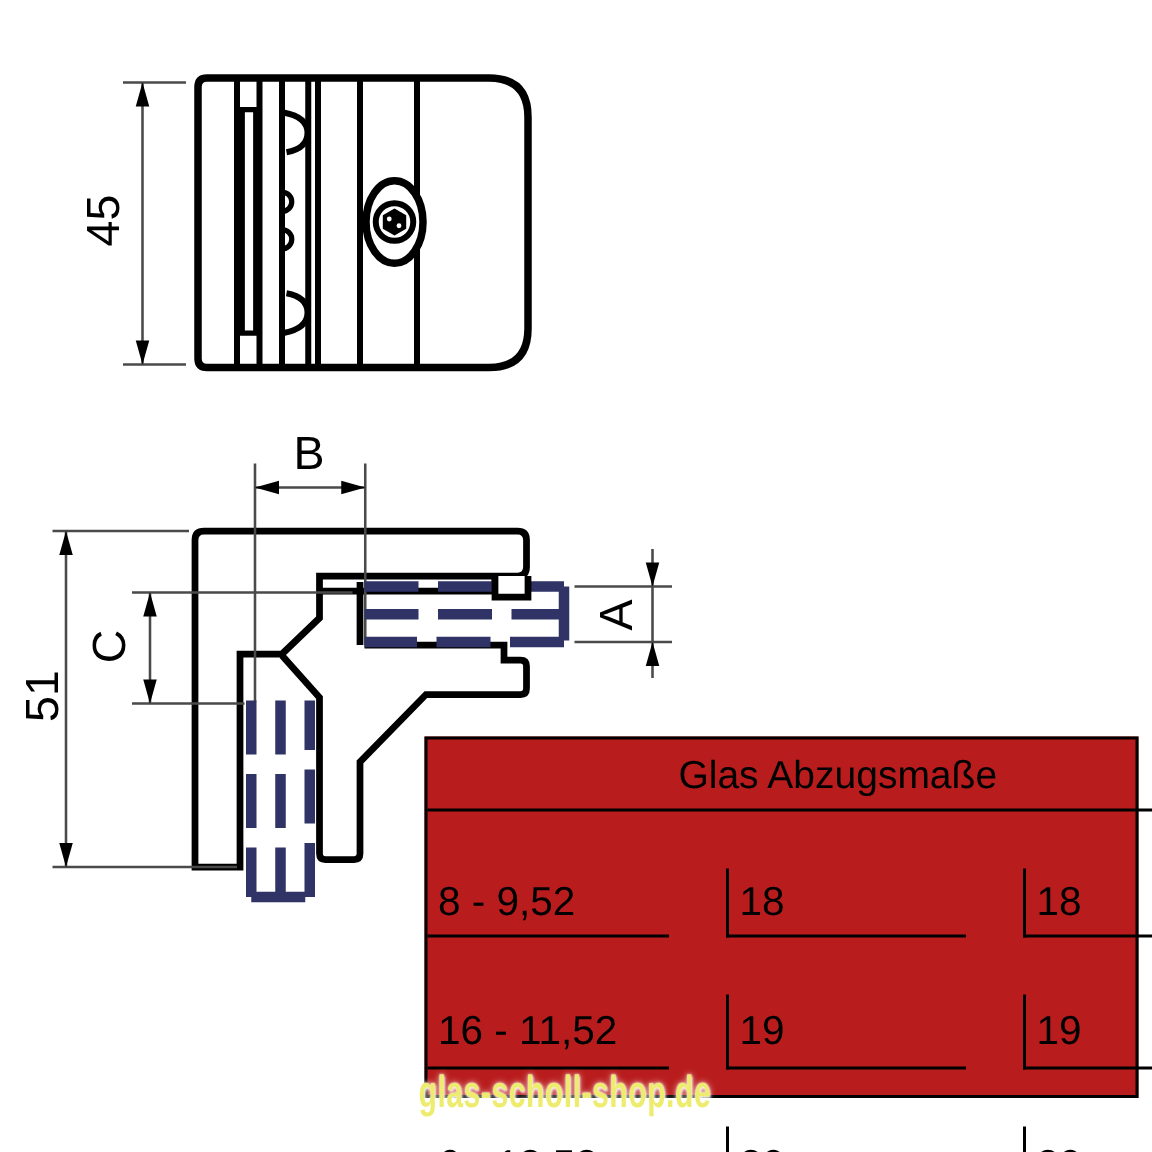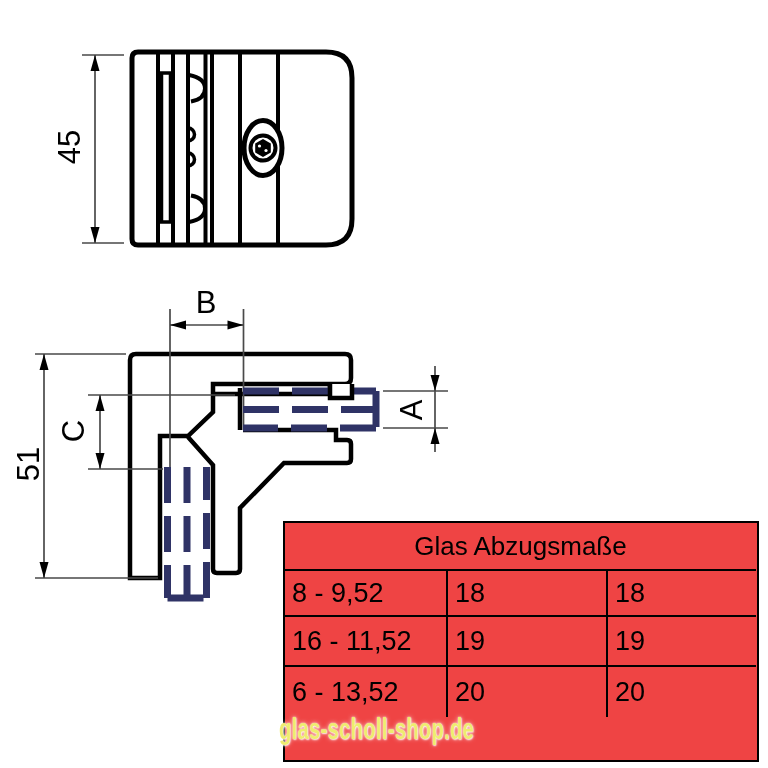--- a/index.html
+++ b/index.html
@@ -10,25 +10,25 @@
   svg{position:absolute;left:0;top:0;}
   .outline{stroke:var(--outline,#000);fill:none;}
   .w5{stroke-width:5;} .w45{stroke-width:4.5;} .w4{stroke-width:4;} .w35{stroke-width:3.5;}
   .whitefill{fill:#fff;}
   .dim{stroke:var(--dimension,#555);stroke-width:1.7;fill:none;}
   .arrow{fill:var(--outline,#000);stroke:none;}
   .dim-label{fill:#000;font-family:"Liberation Sans",sans-serif;font-size:31px;}
   .glass-pane{stroke:var(--glass,#2f3366);stroke-width:7;fill:none;stroke-dasharray:36 13;}
   
   .gtable{
-    position:absolute;left:283px;top:521px;width:476px;height:241px;
-    border:2.5px solid #000;box-sizing:border-box;background:#ef4444;
+    position:absolute;left:283px;top:491px;width:476px;height:241px;
+    border:2.5px solid #000;box-sizing:border-box;background:#b91c1c;
     display:grid;grid-template-columns:161px 160px 150px;
     grid-template-rows:48px 46px 50px 50px 1fr;
-    font-size:27px;color:#000;
+    font-size:27px;color:#000;gap:38px;
   }
   .t-title{grid-column:1 / -1;display:flex;align-items:center;justify-content:center;
     border-bottom:2.5px solid #000;font-size:26px;}
   .t-cell{display:flex;align-items:center;padding-left:7px;box-sizing:border-box;}
   .t-cell.mid,.t-cell.right{border-left:2.5px solid #000;}
   .t-cell.hrow,.t-cell.r0,.t-cell.r1{border-bottom:2.5px solid #000;}
   
   .watermark{
     position:absolute;left:279px;top:712px;white-space:nowrap;
     font-size:30px;font-weight:bold;letter-spacing:0.5px;

